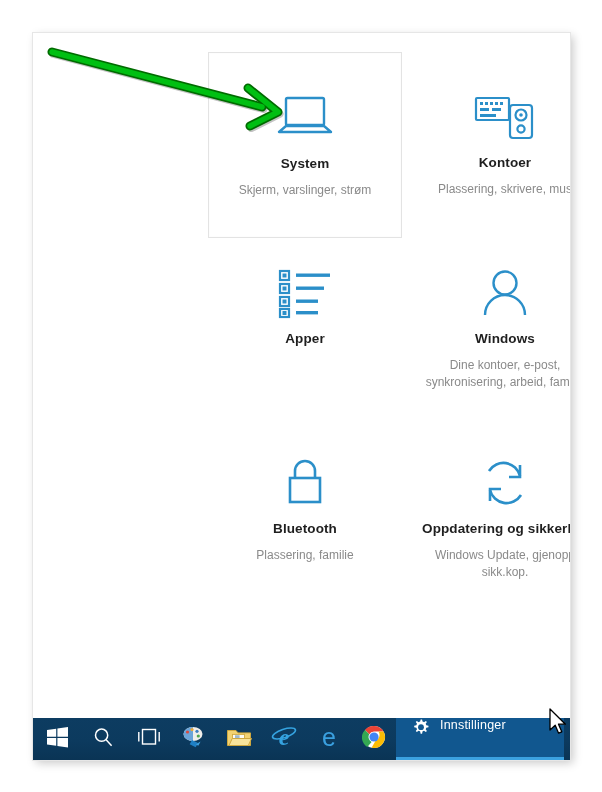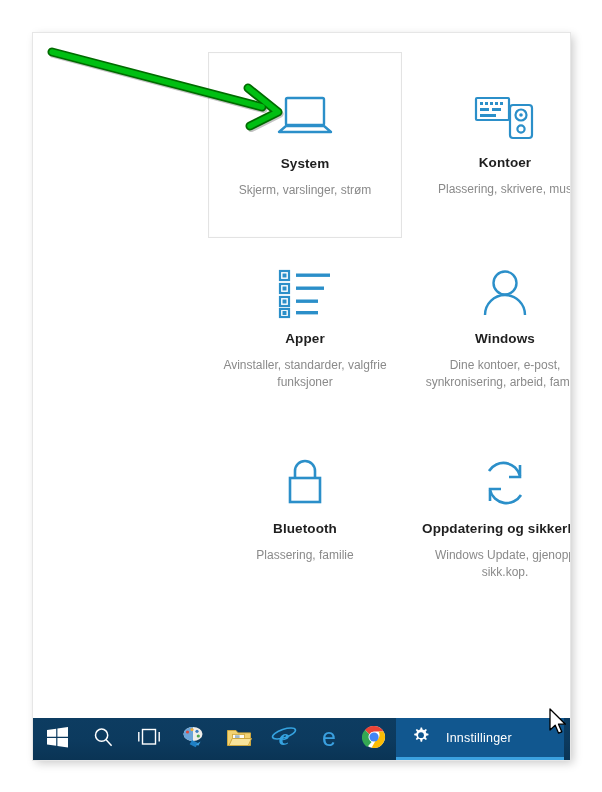--- a/index.html
+++ b/index.html
@@ -103,22 +103,22 @@
     display: flex;
     align-items: center;
     justify-content: center;
     cursor: default;
   }
   #tb-start { width: 48px; }
   #tb-settings-task {
     width: 168px;
     background: #11578f;
     display: flex;
-    align-items: center;
-    gap: 15px;
+    align-items: flex-start;
+    gap: 9px;
     padding-left: 16px;
     box-sizing: border-box;
     border-bottom: 3px solid #3ba1e0;
     cursor: default;
   }
   #tb-settings-task .tb-task-label {
     color: #ffffff;
     font-size: 12.5px;
     letter-spacing: 0.2px;
   }
@@ -202,21 +202,20 @@
           </g>
           <g fill="#2b8fc9">
             <rect x="20" y="6.5" width="34" height="3.4"></rect>
             <rect x="20" y="19.5" width="28" height="3.4"></rect>
             <rect x="20" y="32.5" width="22" height="3.4"></rect>
             <rect x="20" y="44" width="22" height="3.4"></rect>
           </g>
         </svg>
       </div>
       <div class="tile-title">Apper</div>
-      <div class="tile-sub wide">Avinstaller, standarder, valgfrie funksjoner</div>
     </div>
 
     <div class="tile" id="tile-kontoer">
       <div class="tile-icon">
         <svg width="58" height="52" viewBox="0 0 58 52">
           <circle cx="29" cy="16" r="11.5" fill="none" stroke="#2b8fc9" stroke-width="2.4"></circle>
           <path d="M9 48 a20 20 0 0 1 40 0" fill="none" stroke="#2b8fc9" stroke-width="2.4"></path>
         </svg>
       </div>
       <div class="tile-title">Windows</div>

